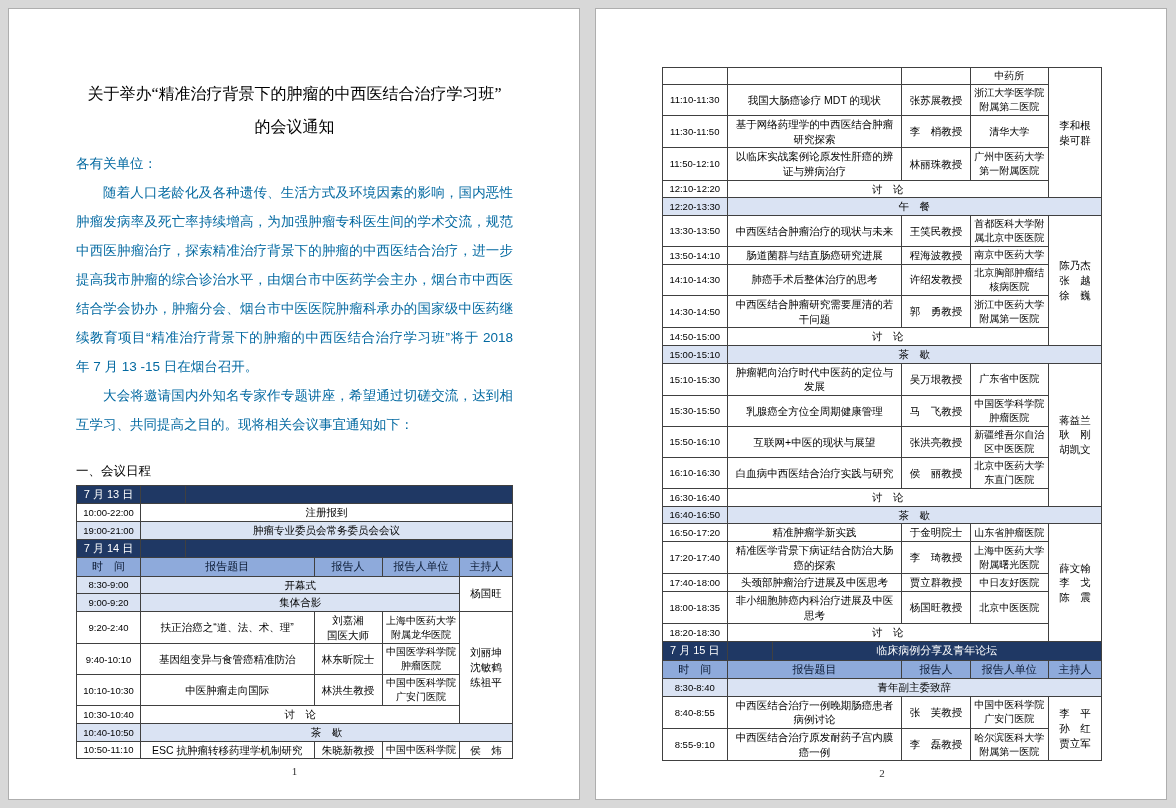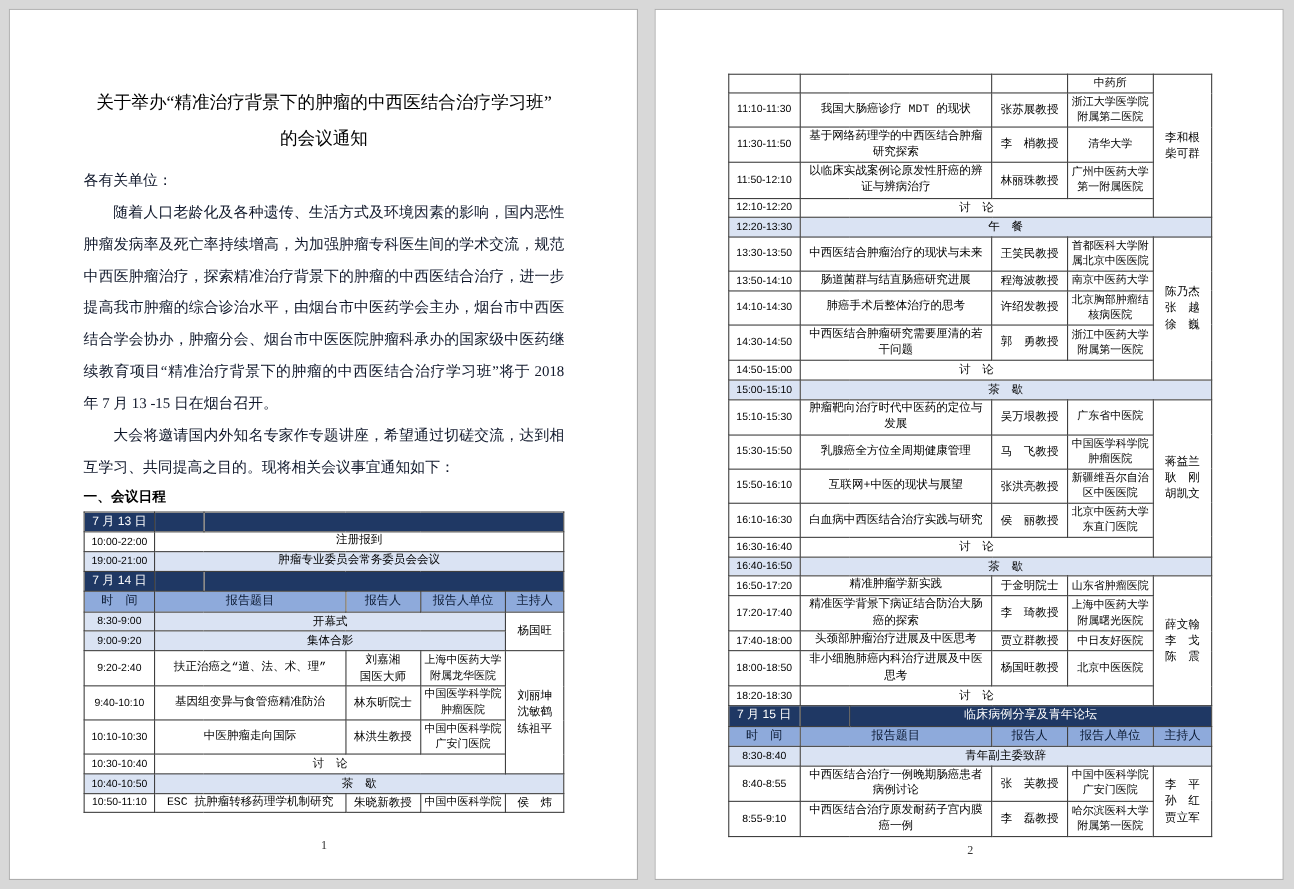--- a/index.html
+++ b/index.html
@@ -16,42 +16,42 @@
   }
   .page1 { padding:68px 66px 24px 67px; }
   .page2 { padding:58px 64px 24px 66px; }
 
   .doc-title {
     font-family:"Liberation Serif", serif;
     font-size:16px; font-weight:normal; text-align:center;
     line-height:33px; color:#000;
   }
   .body-text {
-    font-family:Liberation Serif, serif;
+    font-family:Liberation Sans, sans-serif;
     font-size:13.5px; line-height:29px; text-align:justify;
-    margin:6px 0 0 0; color:#0f172a;
+    margin:6px 0 0 0; color:#0369a1;
   }
   .body-text p { margin:0; text-indent:2em; }
   .body-text p.no-indent { text-indent:0; }
   .section-heading {
-    font-size:12.5px; font-weight:bold; color:#000;
-    margin:4px 0 5px 0;
+    font-size:12.5px; font-weight:normal; color:#000;
+    margin:24px 0 5px 0;
   }
 
   table.schedule {
     width:100%; border-collapse:collapse; table-layout:fixed;
     font-size:10.5px; color:#000;
   }
   table.schedule td {
     border:1px solid #404040; padding:1px 3px;
     text-align:center; vertical-align:middle;
     line-height:1.4; white-space:pre-line; word-break:break-all;
     overflow:hidden;
   }
-  td.left  { text-align:left;font-family:Liberation Mono, monospace; }
+  td.left  { text-align:left; }
   td.time  { font-size:9.5px; padding:1px 1px; }
   td.unit  { font-size:10px; padding:1px 1px; }
   td.host  { font-size:10.5px; padding:1px 1px; }
   td.vtop  { vertical-align:top; padding-top:3px; }
   td.date  {
     background:var(--navy); color:#ffffff; font-weight:normal;
     text-align:left; padding:3px 4px 3px 10px; font-size:11px;
   }
   td.dctr  { text-align:center; padding-left:3px; }
   td.hdr   {
@@ -297,21 +297,21 @@
             <td>李　琦教授</td>
             <td class="unit">上海中医药大学附属曙光医院</td>
           </tr>
           <tr>
             <td class="time">17:40-18:00</td>
             <td colspan="2" class="left">头颈部肿瘤治疗进展及中医思考</td>
             <td>贾立群教授</td>
             <td class="unit">中日友好医院</td>
           </tr>
           <tr>
-            <td class="time">18:00-18:50</td>
+            <td class="time">18:00-18:35</td>
             <td colspan="2" class="left">非小细胞肺癌内科治疗进展及中医思考</td>
             <td>杨国旺教授</td>
             <td class="unit">北京中医医院</td>
           </tr>
           <tr>
             <td class="time">18:20-18:30</td>
             <td colspan="4">讨　论</td>
           </tr>
           <tr>
             <td class="date">7 月 15 日</td>

